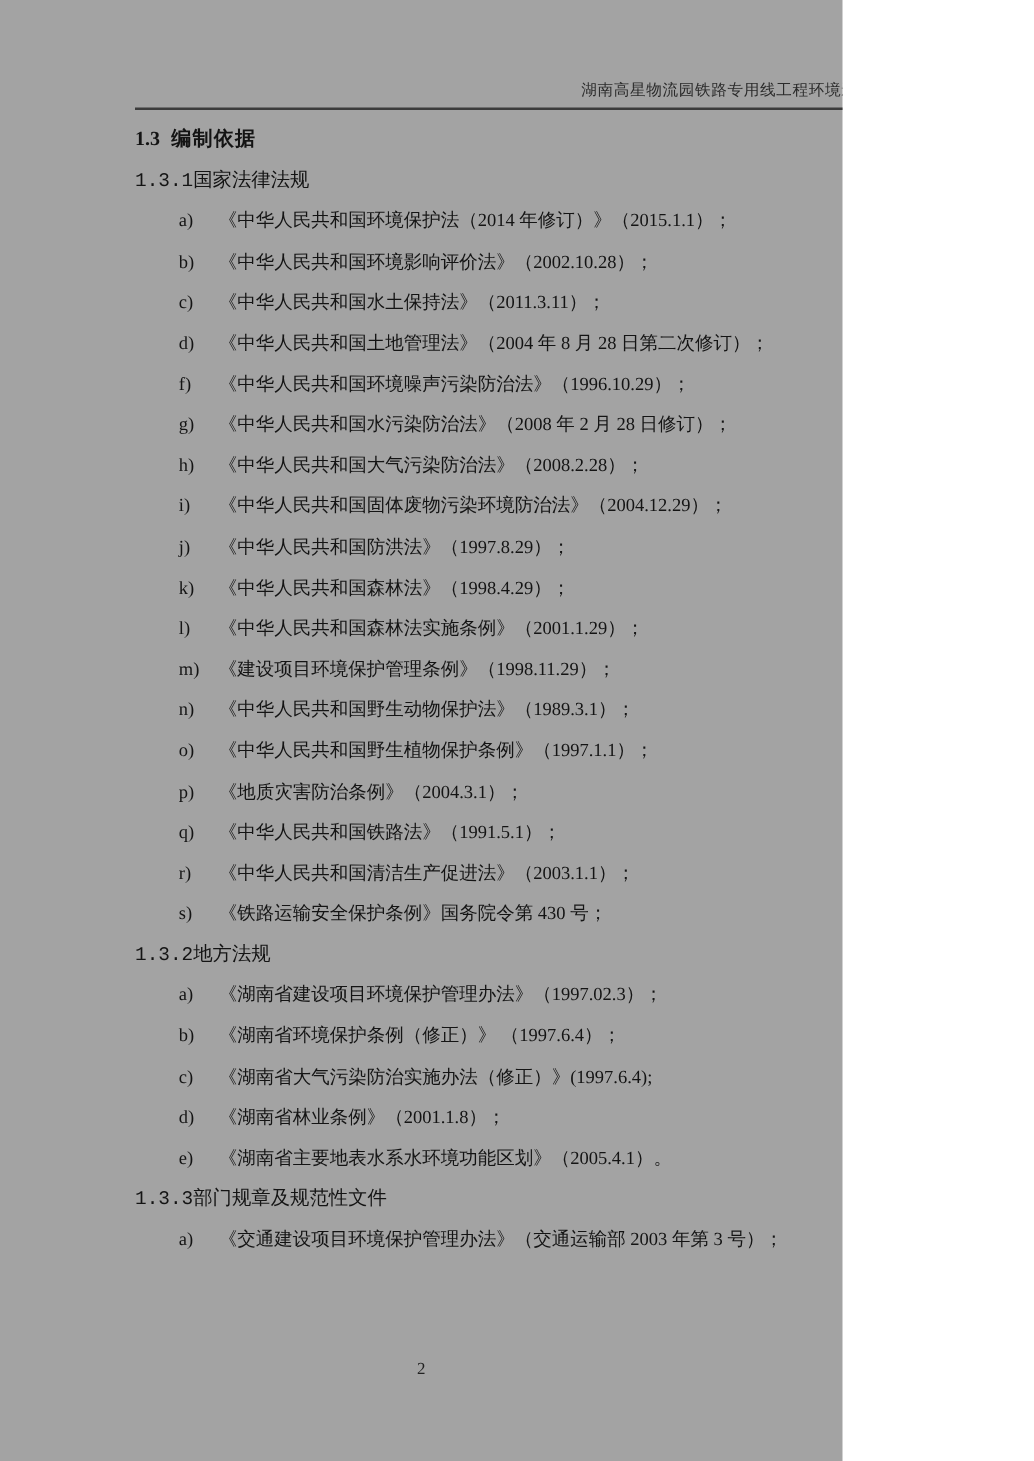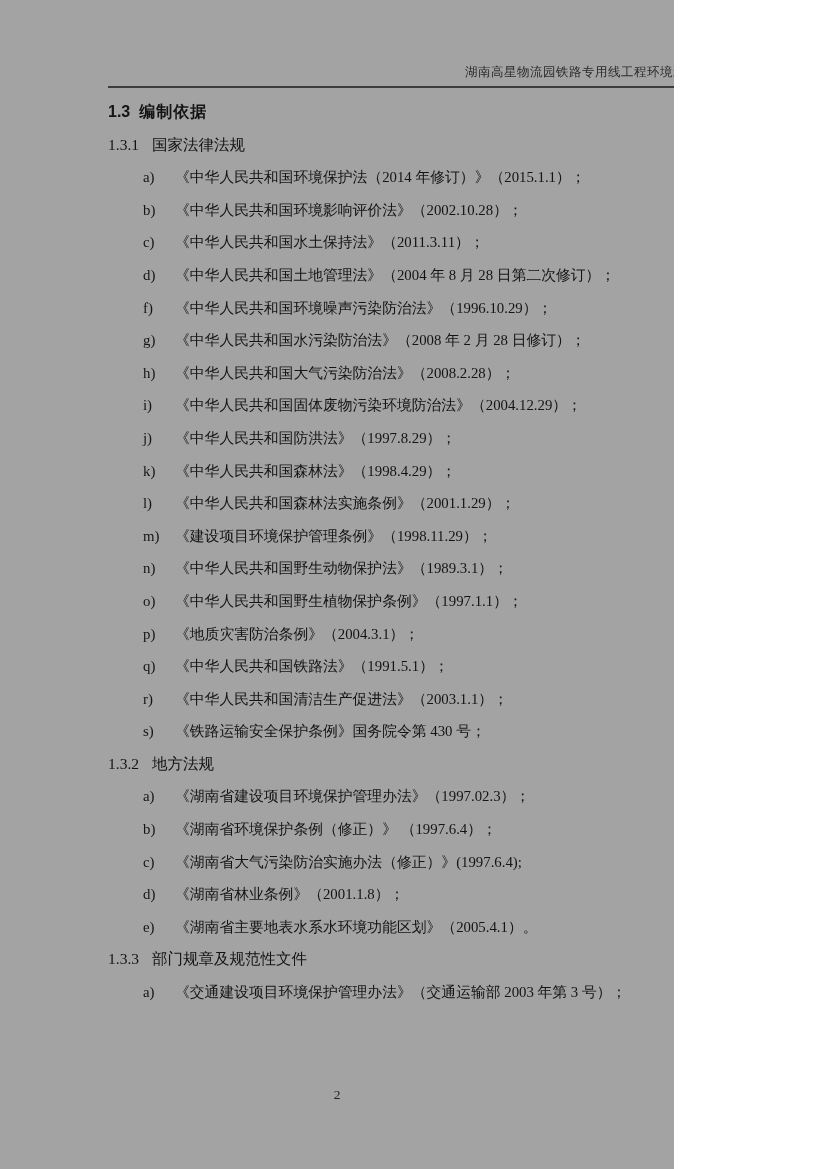--- a/index.html
+++ b/index.html
@@ -38,33 +38,33 @@
   .row {
     height: 32.6px;
     line-height: 32.6px;
     white-space: nowrap;
   }
   .sec-title {
     font-size: 16px;
     font-weight: bold;
   }
   .sec-title .sec-num {
-    font-family: Liberation Sans, sans-serif;
+    font-family: Liberation Serif, serif;
     margin-right: 9px;
     text-align: center;
   }
   .sec-title .sec-text {
     font-family: "Liberation Sans", "DejaVu Sans", sans-serif;
     letter-spacing: 1px;
   }
   .subsec {
     font-size: 15.5px;
   }
   .subsec .subsec-num {
-    margin-right: 13px;
+    font-family: Liberation Mono, monospace;
   }
   .item {
     padding-left: 35px;
     font-size: 14.8px;
   }
   .item .item-label {
     display: inline-block;
     width: 32px;
   }
   .footer {

